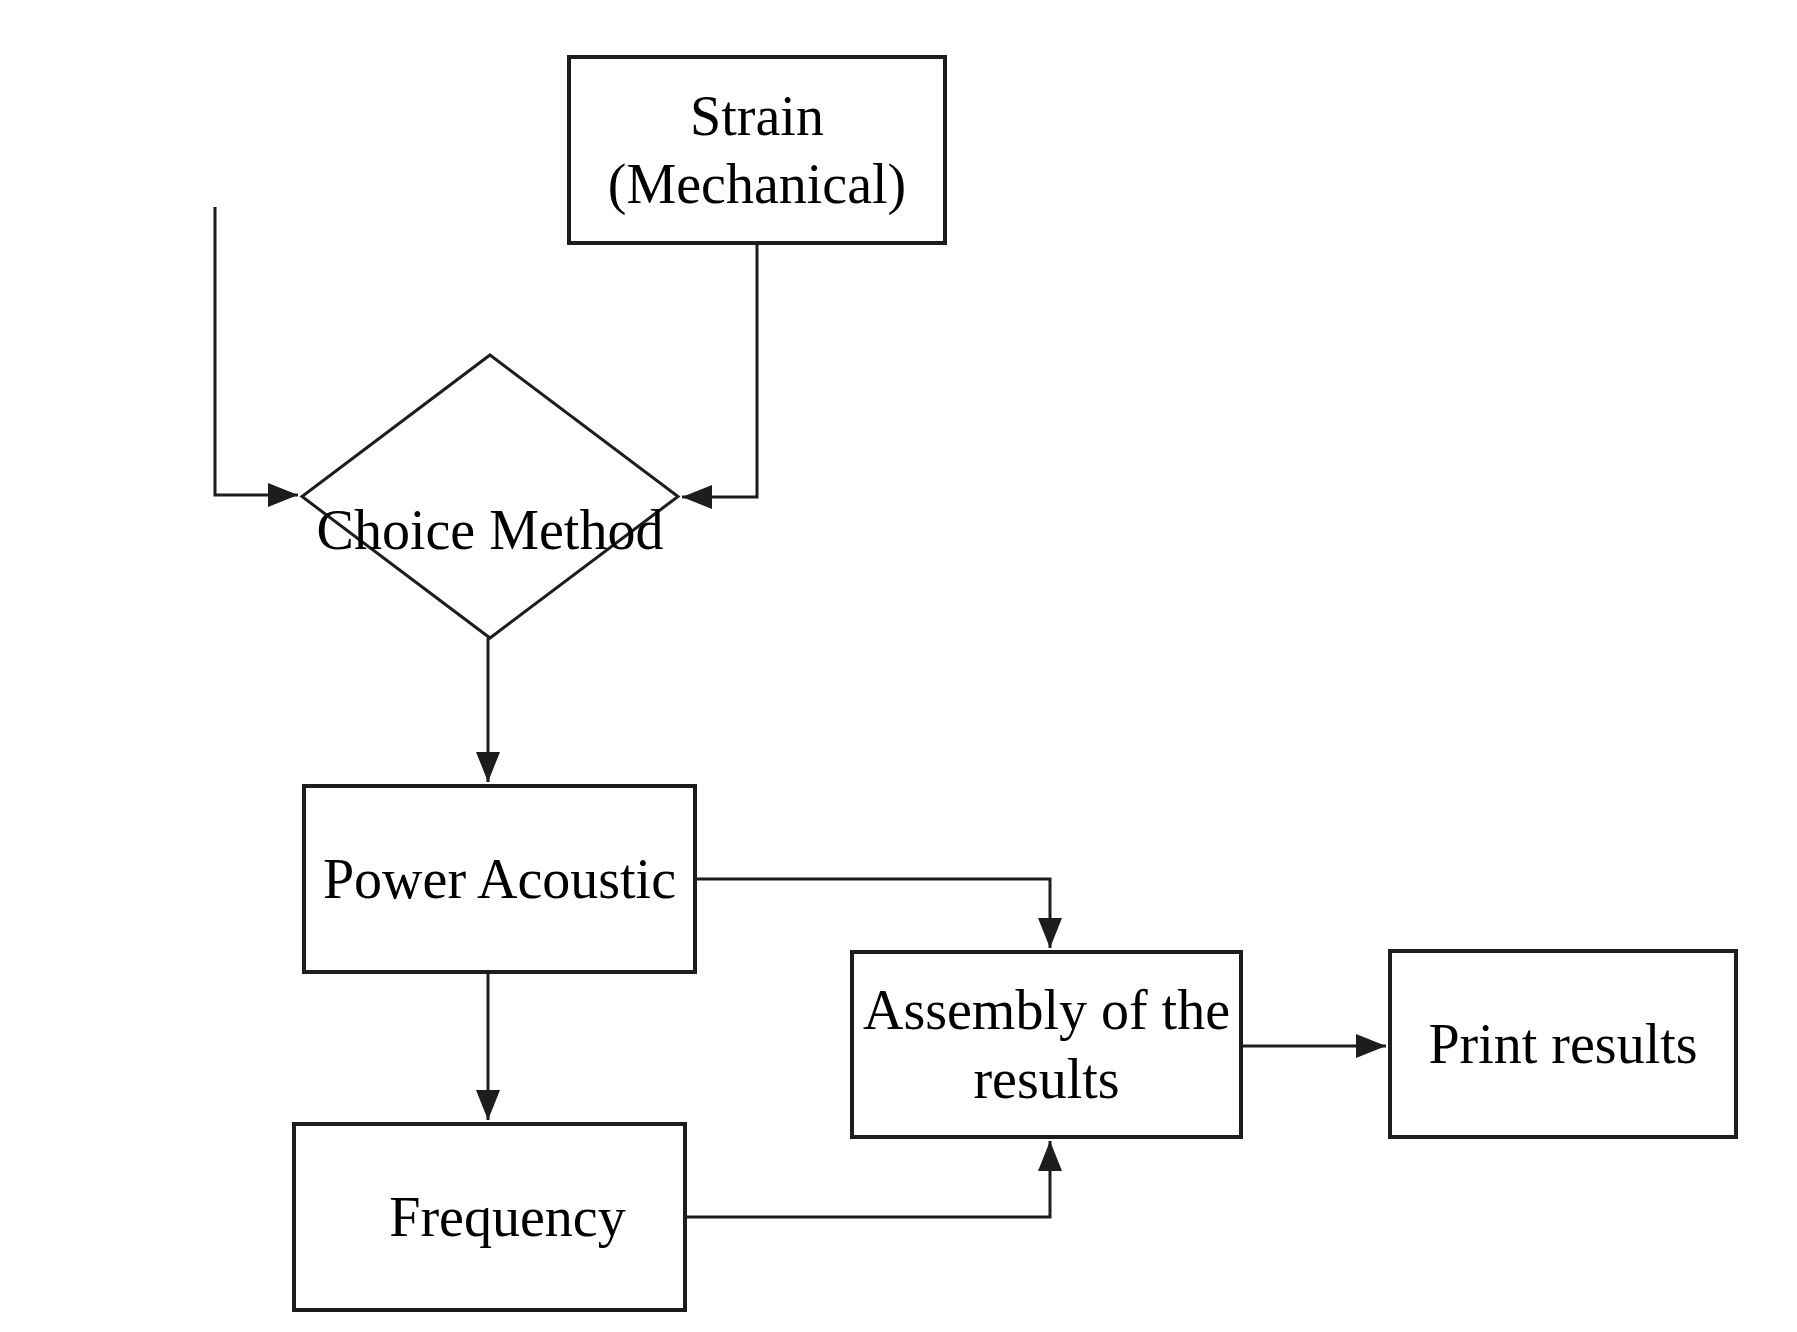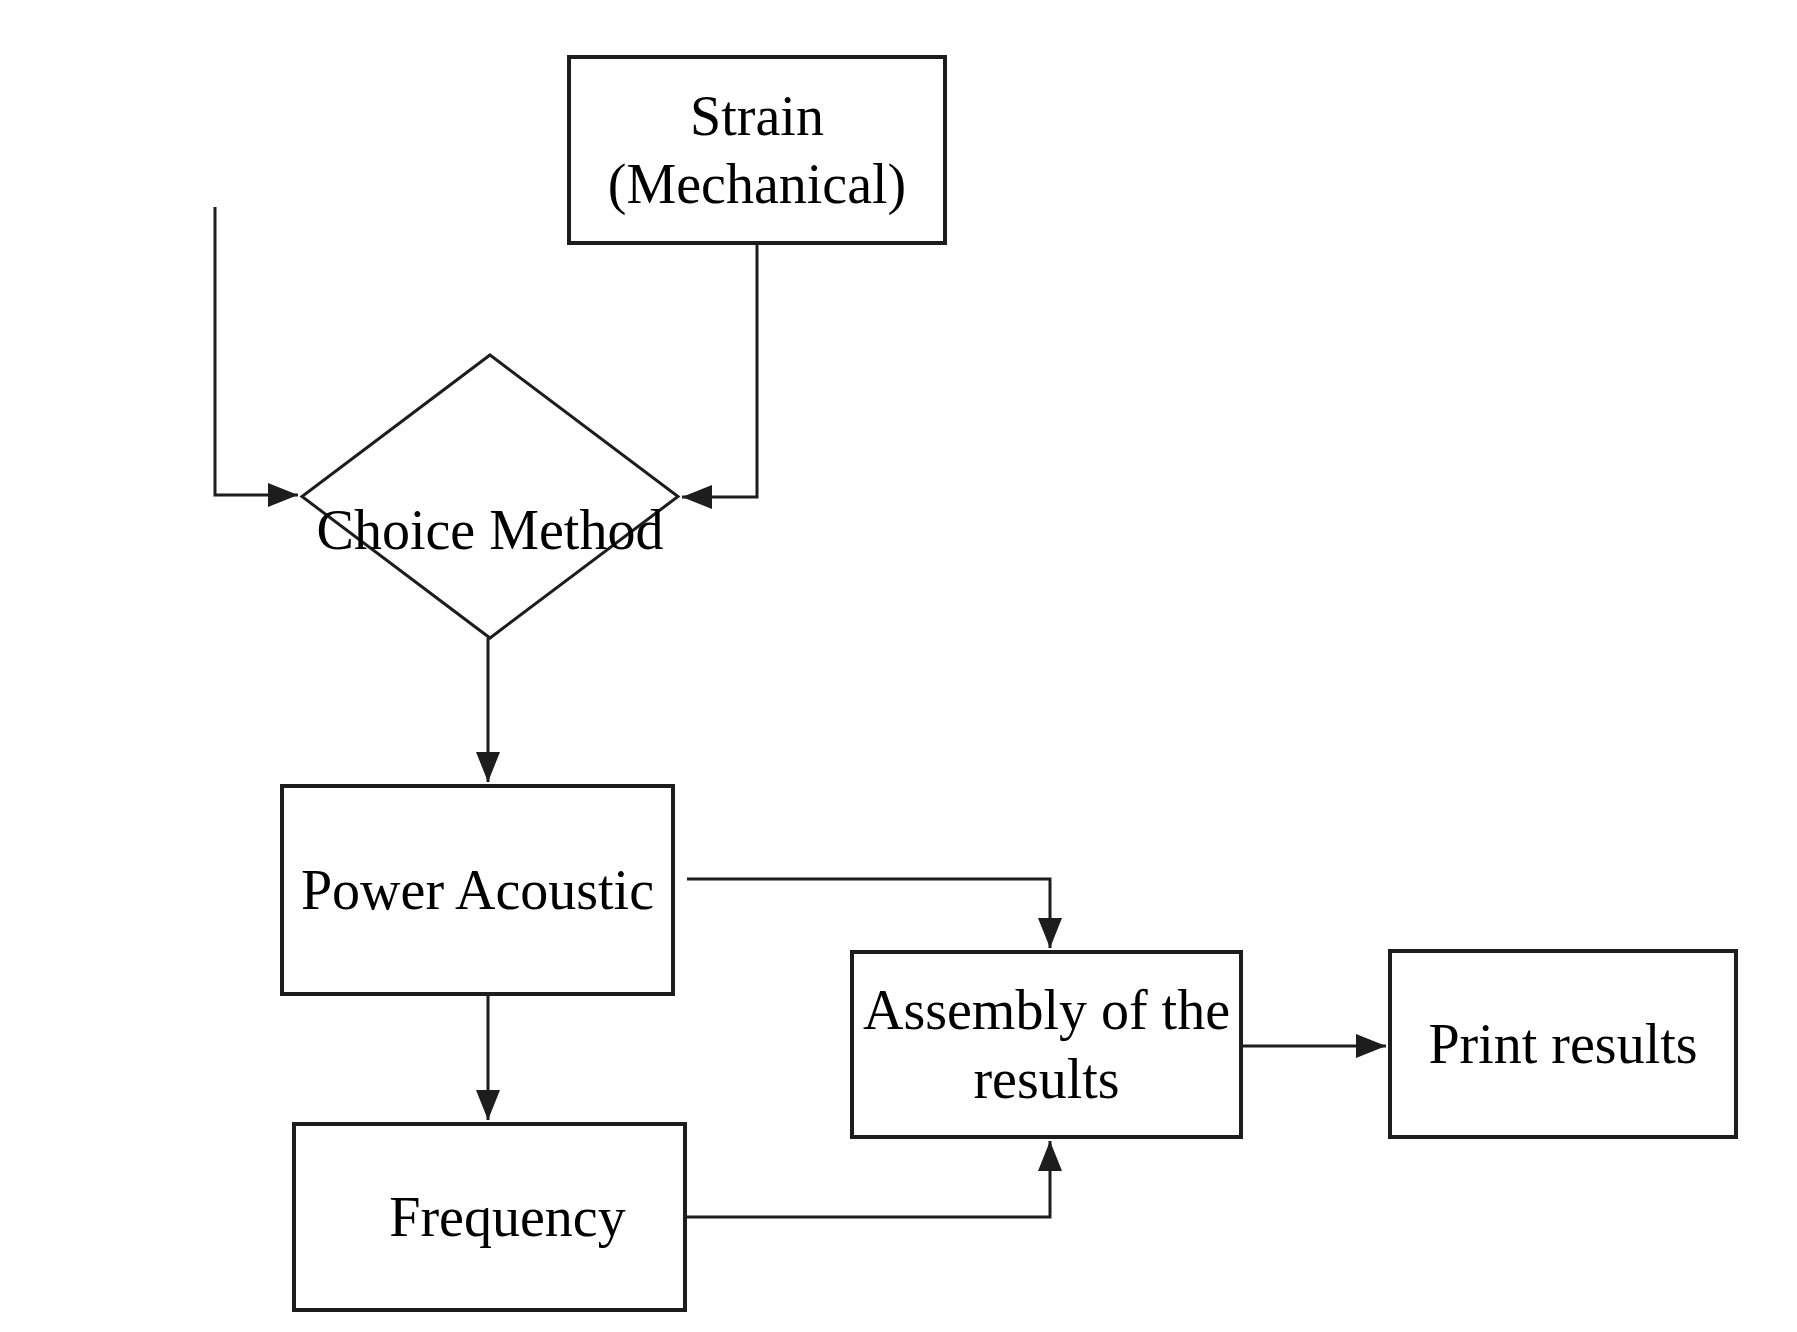--- a/index.html
+++ b/index.html
@@ -35,21 +35,21 @@
   }
   .node-label {
     font-size: 56px;
     line-height: 1.22;
     white-space: pre-line;
     color: #000000;
   }
   
   #node-pressure  { left: 18px;   top: 17px;   width: 394px; height: 190px; }
   #node-strain    { left: 567px;  top: 11px;   width: 380px; height: 190px; margin-top: 44px; }
-  #node-power     { left: 280px;  top: 784px;  width: 395px; height: 212px; }
+  #node-power     { left: 302px;  top: 784px;  width: 395px; height: 190px; }
   #node-frequency { left: 292px;  top: 1122px; width: 395px; height: 190px; padding-left: 36px; }
   #node-assembly  { left: 850px;  top: 950px;  width: 393px; height: 189px; }
   #node-print     { left: 1388px; top: 949px;  width: 350px; height: 190px; }
   
   #node-choice-label {
     position: absolute;
     left: 290px;
     top: 460px;
     width: 400px;
     text-align: center;

